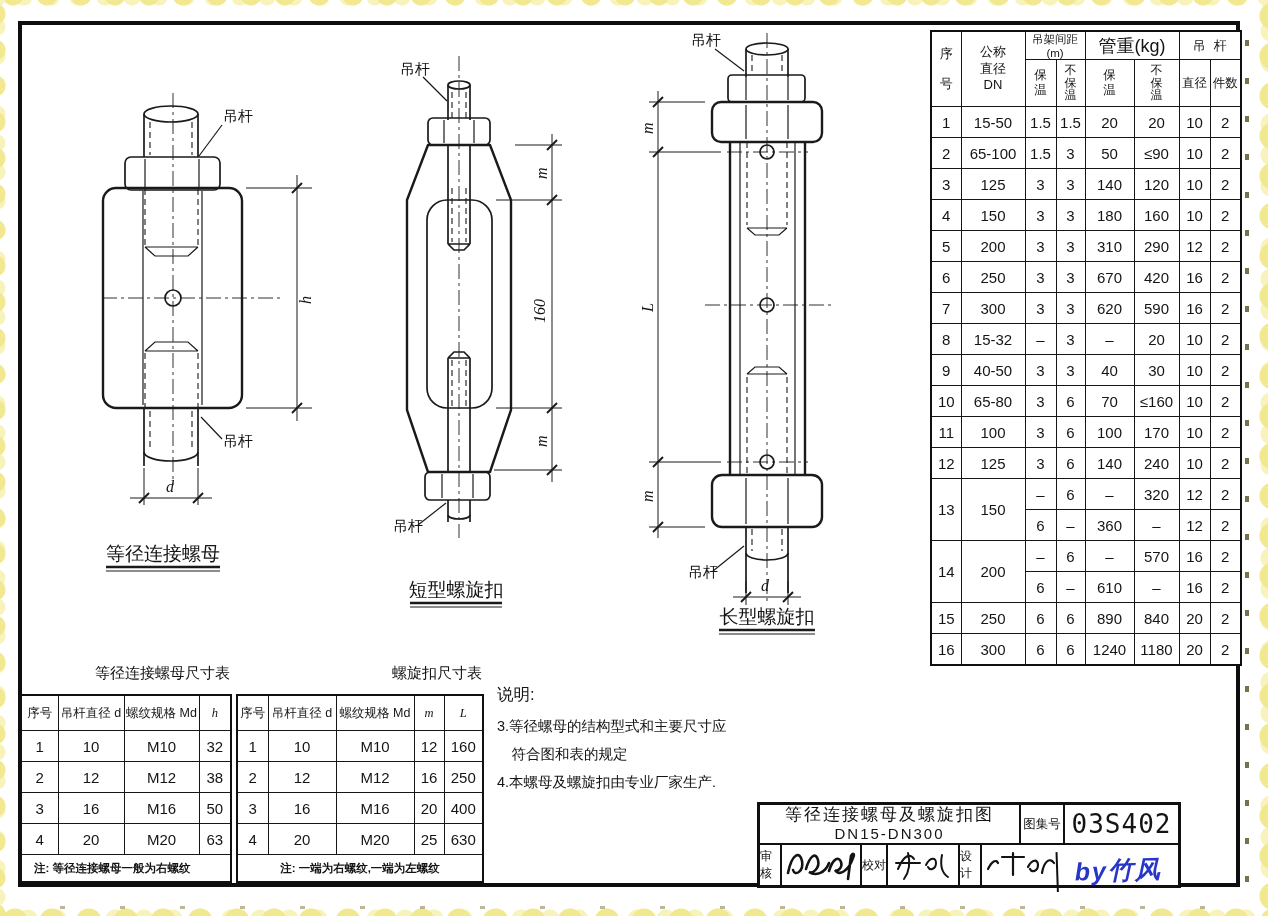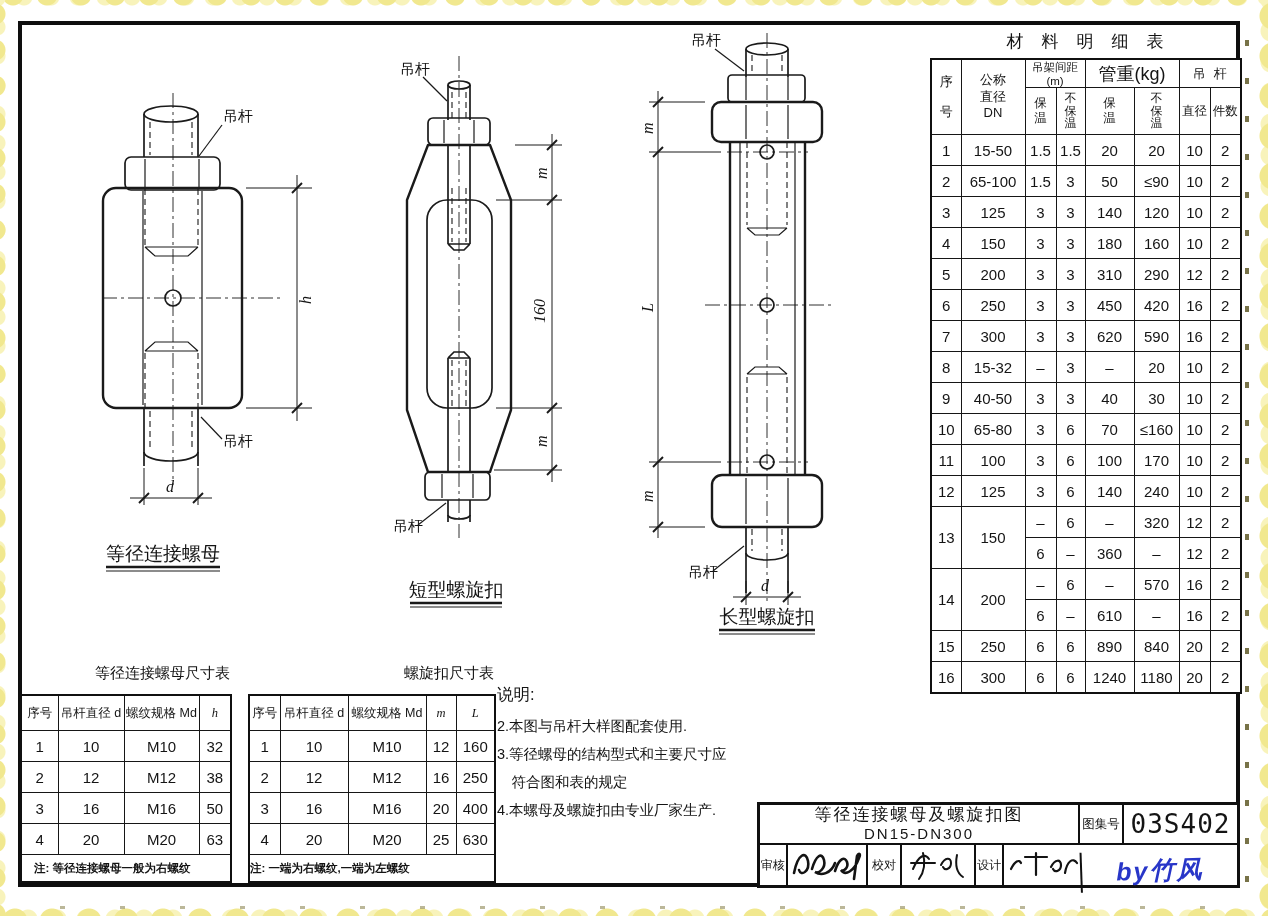--- a/index.html
+++ b/index.html
@@ -65,30 +65,30 @@
   .v3{line-height:1.3;font-size:13px;}
   .vb{line-height:1.2;font-size:12.5px;height:46px;}
   .vb3{line-height:1.05;font-size:12px;}
   .hh{font-size:12.5px;}
 
   .small-tbl{position:absolute;top:658px;}
   .small-title{font-size:15px;text-align:right;height:36px;line-height:30px;font-weight:500;}
   .small-tbl th{height:34px;font-size:12.5px;}
   .small-tbl td{height:30px;font-size:15px;}
   .small-tbl .note-cell{height:26px;font-size:11.5px;font-weight:600;text-align:left;padding-left:12px;}
-  .t2 .note-cell{padding-left:0;}
+  .t2 .note-cell{text-align:center;padding-left:0;}
   .ital{font-style:italic;font-family:"Liberation Serif","DejaVu Serif",serif;font-size:14px;}
 
   
   .notes{position:absolute;left:497px;top:684px;width:280px;}
   .notes-title{font-size:16.5px;margin-bottom:6px;}
   .note-item{font-size:14.5px;line-height:28px;white-space:pre-line;}
 
   
-  .tblock{position:absolute;left:757px;top:802px;width:483px;height:86px;border:3px solid #101010;
+  .tblock{position:absolute;left:757px;top:802px;width:424px;height:86px;border:3px solid #101010;
           box-sizing:border-box;display:flex;flex-direction:column;background:#fff;}
   .tb-row1{display:flex;height:49px;}
   .tb-row2{display:flex;flex:1;border-top:2px solid #101010;}
   .tb-cell{box-sizing:border-box;display:flex;align-items:center;justify-content:center;overflow:visible;}
   .bl{border-left:2px solid #101010;}
   .tb-title{flex:1;flex-direction:column;justify-content:center;}
   .tb-title .l1{font-size:17px;letter-spacing:2px;line-height:20px;}
   .tb-title .l2{font-size:15px;letter-spacing:2px;line-height:18px;}
   .atlas-label{width:44px;font-size:12.5px;}
   .atlas-no{width:115px;font-size:26px;font-family:"DejaVu Sans Mono","Liberation Mono",monospace;letter-spacing:1px;}
@@ -295,21 +295,20 @@
     <line class="thin" x1="80" y1="24" x2="109" y2="46"></line>
     <text class="lbl" x="53" y="552">吊杆</text>
     <line class="thin" x1="78" y1="546" x2="109" y2="521"></line>
 
     <text class="cap" x="132" y="598" text-anchor="middle">长型螺旋扣</text>
     <line class="oln" x1="84" y1="605" x2="180" y2="605"></line>
     <line class="thin" x1="84" y1="609" x2="180" y2="609"></line>
   </svg>
 
   <div class="mat">
-    <div class="mat-title">材料明细表</div>
     <table class="btable">
       <colgroup>
         <col style="width:30px">
           <col style="width:64px">
           <col style="width:31px">
           <col style="width:29px">
         <col style="width:49px">
           <col style="width:45px">
           <col style="width:31px">
           <col style="width:31px">
@@ -389,21 +388,21 @@
             <td>310</td>
             <td>290</td>
             <td>12</td>
             <td>2</td>
           </tr>
           <tr>
             <td>6</td>
             <td>250</td>
             <td>3</td>
             <td>3</td>
-            <td>450</td>
+            <td>670</td>
             <td>420</td>
             <td>16</td>
             <td>2</td>
           </tr>
           <tr>
             <td>7</td>
             <td>300</td>
             <td>3</td>
             <td>3</td>
             <td>620</td>
@@ -565,21 +564,21 @@
           </tr>
         </tbody>
       <tfoot>
         <tr>
             <td colspan="4" class="note-cell">注: 等径连接螺母一般为右螺纹</td>
           </tr>
       </tfoot>
     </table>
   </div>
 
-  <div class="small-tbl t2" style="left:248px;width:246px;">
+  <div class="small-tbl t2" style="left:236px;width:246px;">
     <div class="small-title">螺旋扣尺寸表</div>
     <table class="btable" style="width:246px">
       <colgroup>
           <col style="width:31px">
           <col style="width:68px">
           <col style="width:78px">
           <col style="width:30px">
           <col style="width:39px">
         </colgroup>
       <thead>
@@ -624,21 +623,20 @@
       <tfoot>
         <tr>
             <td colspan="5" class="note-cell">注: 一端为右螺纹,一端为左螺纹</td>
           </tr>
       </tfoot>
     </table>
   </div>
 
   <div class="notes">
     <div class="notes-title">说明:</div>
-    <div class="note-item">2.本图与吊杆大样图配套使用.</div>
     <div class="note-item">3.等径螺母的结构型式和主要尺寸应
 　符合图和表的规定</div>
     <div class="note-item">4.本螺母及螺旋扣由专业厂家生产.</div>
   </div>
 
   <div class="tblock">
     <div class="tb-row1">
       <div class="tb-cell tb-title">
         <div class="l1">等径连接螺母及螺旋扣图</div>
         <div class="l2">DN15-DN300</div>

